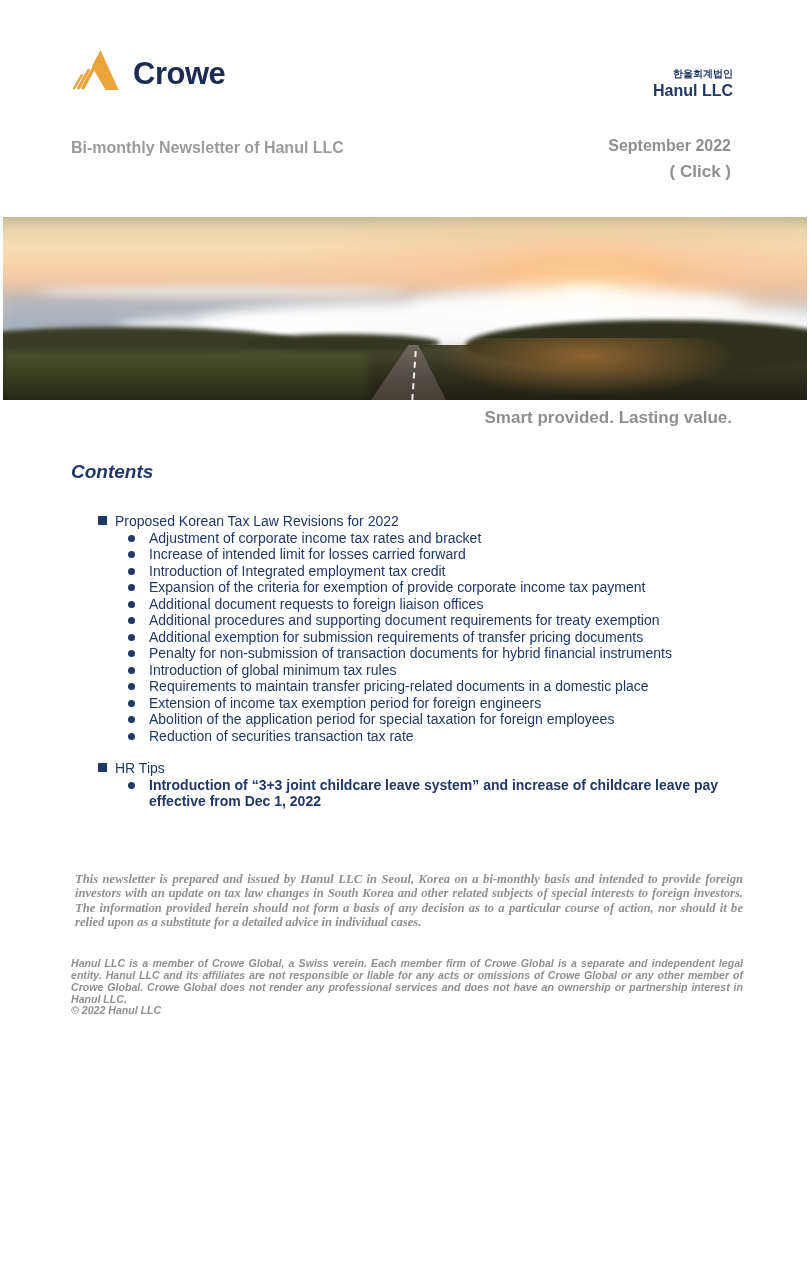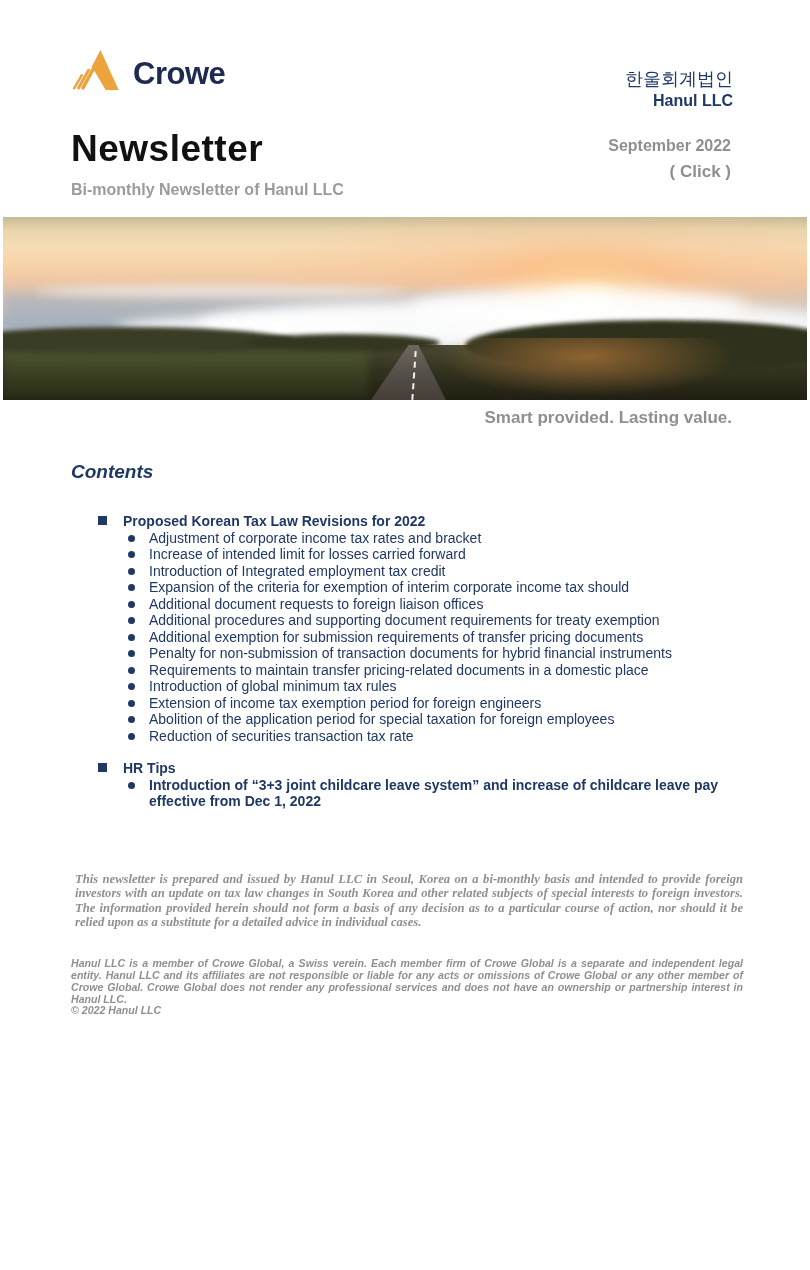--- a/index.html
+++ b/index.html
@@ -6,21 +6,21 @@
   html,body { background:#ffffff; }
   body { font-family:"Liberation Sans", sans-serif; }
   .page { position:relative; width:804px; height:1270px; background:#fff; overflow:hidden; margin:0 auto; }
 
   
   .brand-row { position:absolute; top:46px; left:68px; right:74px; display:flex; justify-content:space-between; align-items:flex-start; }
   .crowe-logo { display:flex; align-items:center; gap:10px; }
   .crowe-icon { width:52px; height:48px; }
   .crowe-wordmark { font-size:31px; font-weight:600; color:#1d2b50; letter-spacing:-0.5px; margin-top:8px; }
   .firm-block { text-align:right; margin-top:22px; color:#1f3864; line-height:1.25; }
-  .firm-kr { font-size:18px; font-weight:normal; }
+  .firm-kr { font-size:10px; font-weight:bold; }
   .firm-en { font-size:16px; font-weight:bold; }
 
   
   .masthead { position:absolute; top:128px; left:68px; right:76px; display:flex; justify-content:space-between; }
   .page-title { font-size:37px; font-weight:800; color:#111; letter-spacing:0.5px; }
   .page-subtitle { font-size:16px; font-weight:bold; color:#9b9b9b; margin-top:11px; }
   .mast-right { text-align:right; margin-top:9px; }
   .issue-date { font-size:16px; font-weight:bold; color:#8f8f8f; }
   .click-link { font-size:17px; font-weight:bold; color:#8f8f8f; margin-top:7px; cursor:pointer; }
 
@@ -55,21 +55,21 @@
   .hero .road-line { position:absolute; bottom:0; left:50.6%; width:0; height:27%;
     border-left:2px dashed rgba(255,255,255,0.92); transform:rotate(4deg); }
 
   
   .tagline { position:absolute; top:408px; right:75px; font-size:17px; font-weight:bold; color:#8f8f8f; }
 
   
   .contents-heading { position:absolute; top:461px; left:68px; font-size:19px; font-weight:bold; font-style:italic; color:#1f3864; }
   .toc { position:absolute; top:513px; left:95px; right:55px; color:#1f3864; font-size:14px; }
   .toc-section { margin-bottom:16px; }
-  .sec-title-row { display:flex; gap:16px; font-weight:bold; line-height:16.5px;text-align:center; }
+  .sec-title-row { display:flex; gap:8px; font-weight:normal; line-height:16.5px;text-align:center; }
   .sq { flex:0 0 auto; width:9px; height:9px; background:#1f3864; margin-top:3px; }
   .toc-item { display:flex; gap:14px; padding-left:30px; line-height:16.5px; }
   .dot { flex:0 0 auto; width:7px; height:7px; border-radius:50%; background:#1f3864; margin-top:5px; }
   .toc-item .lbl { flex:1; }
   .toc-section.hr-tips .toc-item { font-weight:bold; }
 
   
   .disc1 { position:absolute; top:872px; left:72px; width:668px; font-size:12.6px; line-height:14.3px;
     font-weight:bold; font-style:italic; color:#8f8f8f; text-align:justify;font-family:Liberation Serif, serif; }
   .disc2 { position:absolute; top:958px; left:68px; width:672px; font-size:10.6px; line-height:11.9px;
@@ -92,21 +92,20 @@
       <span class="crowe-wordmark">Crowe</span>
     </div>
     <div class="firm-block">
       <div class="firm-kr">한울회계법인</div>
       <div class="firm-en">Hanul LLC</div>
     </div>
   </div>
 
   <div class="masthead">
     <div>
-      <div class="page-title">Newsletter</div>
       <div class="page-subtitle">Bi-monthly Newsletter of Hanul LLC</div>
     </div>
     <div class="mast-right">
       <div class="issue-date">September 2022</div>
       <div class="click-link">( Click )</div>
     </div>
   </div>
 
   <div class="hero">
     <div class="glow-band"></div>
@@ -144,45 +143,45 @@
       <div class="toc-item">
           <span class="dot"></span>
           <span class="lbl">Increase of intended limit for losses carried forward</span>
         </div>
       <div class="toc-item">
           <span class="dot"></span>
           <span class="lbl">Introduction of Integrated employment tax credit</span>
         </div>
       <div class="toc-item">
           <span class="dot"></span>
-          <span class="lbl">Expansion of the criteria for exemption of interim corporate income tax should</span>
+          <span class="lbl">Expansion of the criteria for exemption of provide corporate income tax payment</span>
         </div>
       <div class="toc-item">
           <span class="dot"></span>
           <span class="lbl">Additional document requests to foreign liaison offices</span>
         </div>
       <div class="toc-item">
           <span class="dot"></span>
           <span class="lbl">Additional procedures and supporting document requirements for treaty exemption</span>
         </div>
       <div class="toc-item">
           <span class="dot"></span>
           <span class="lbl">Additional exemption for submission requirements of transfer pricing documents</span>
         </div>
       <div class="toc-item">
           <span class="dot"></span>
           <span class="lbl">Penalty for non-submission of transaction documents for hybrid financial instruments</span>
         </div>
       <div class="toc-item">
           <span class="dot"></span>
+          <span class="lbl">Introduction of global minimum tax rules</span>
+        </div>
+      <div class="toc-item">
+          <span class="dot"></span>
           <span class="lbl">Requirements to maintain transfer pricing-related documents in a domestic place</span>
-        </div>
-      <div class="toc-item">
-          <span class="dot"></span>
-          <span class="lbl">Introduction of global minimum tax rules</span>
         </div>
       <div class="toc-item">
           <span class="dot"></span>
           <span class="lbl">Extension of income tax exemption period for foreign engineers</span>
         </div>
       <div class="toc-item">
           <span class="dot"></span>
           <span class="lbl">Abolition of the application period for special taxation for foreign employees</span>
         </div>
       <div class="toc-item">

